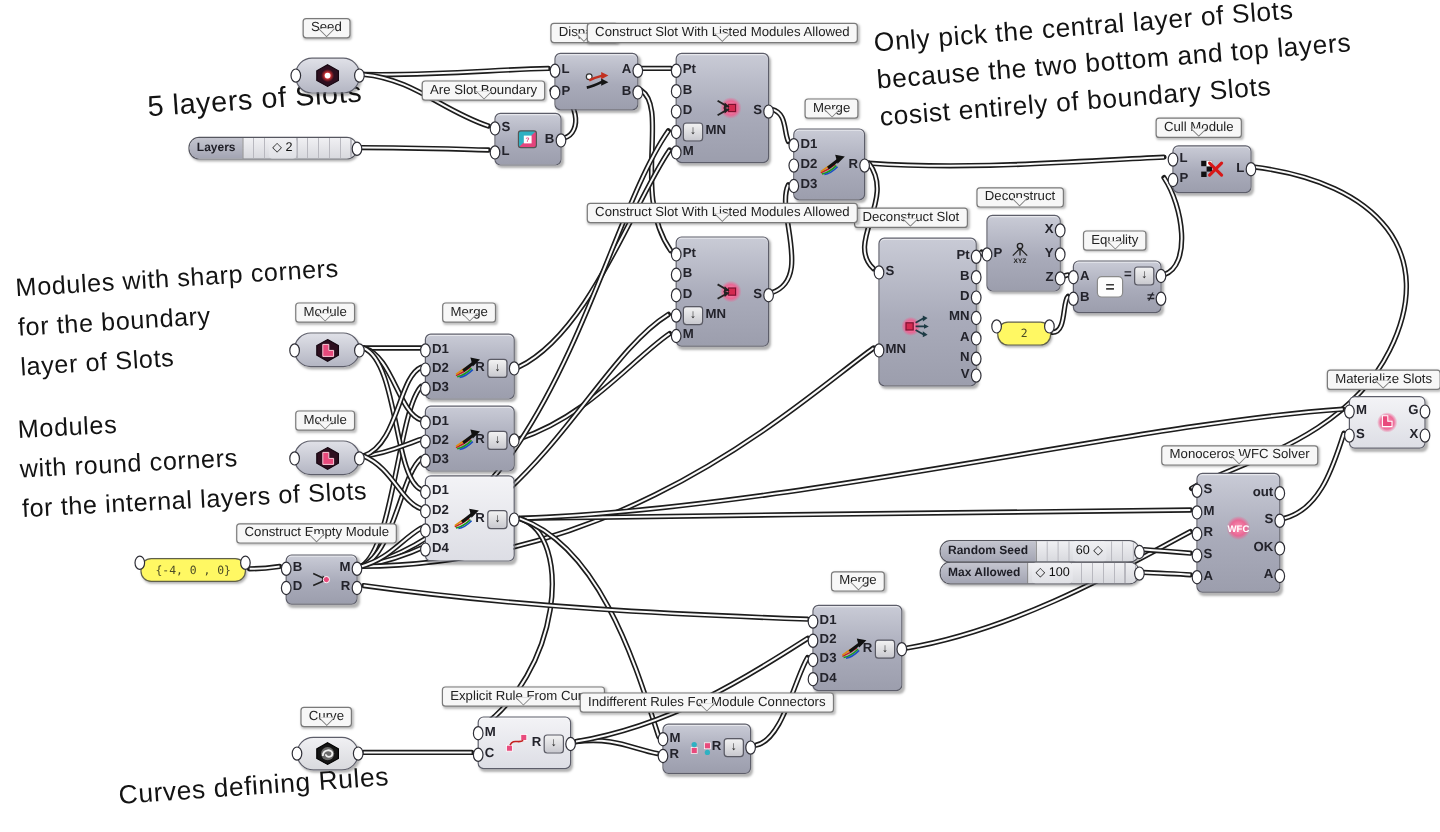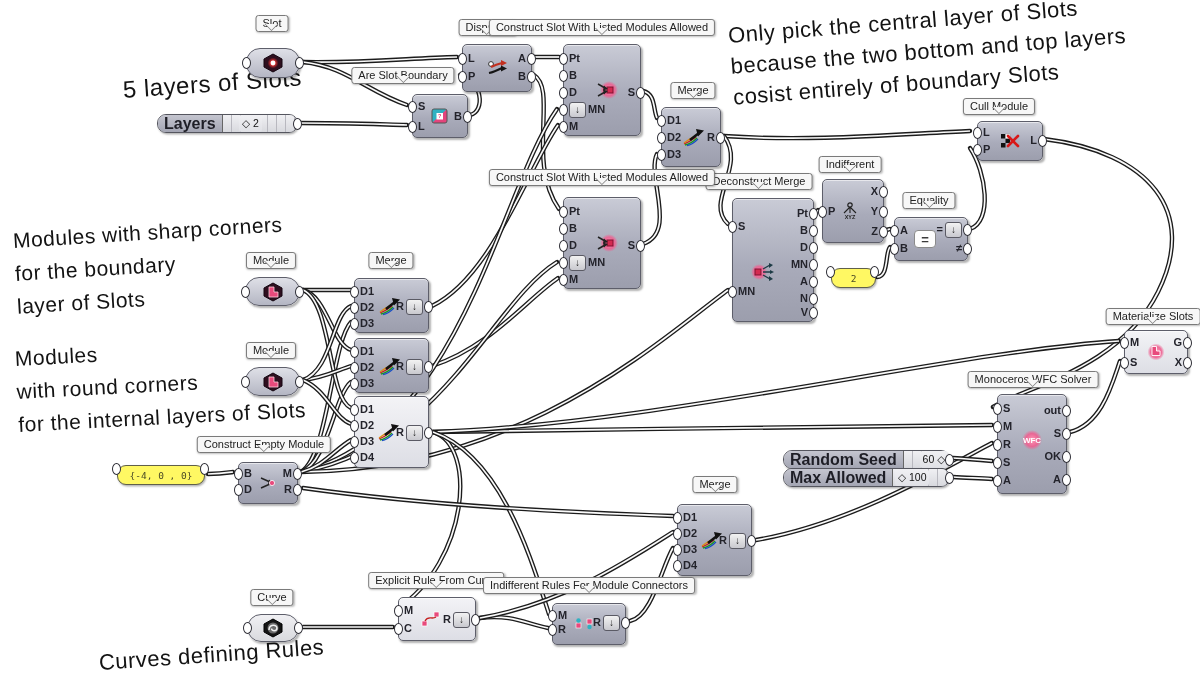--- a/index.html
+++ b/index.html
@@ -32,21 +32,21 @@
   .port.out .nub{right:-10px;}
   .pnub{position:absolute;width:7px;height:10px;border:1.5px solid #2e2e36;background:#fff;border-radius:50%;top:50%;margin-top:-6px;}
   .pnub.l{left:-5px;} .pnub.r{right:-5px;}
   .flat{width:15px;height:14px;border:1px solid #5a5a64;border-radius:3px;
        background:linear-gradient(#f2f2f2,#c9c9cf);display:inline-flex;align-items:center;justify-content:center;
        font-size:10px;color:#222;line-height:12px;}
   .nicon{position:absolute;left:50%;top:50%;transform:translate(-50%,-50%);}
   .slider{position:absolute;z-index:2;display:flex;height:17px;border:1.5px solid #55565f;border-radius:9px;
        box-shadow:1px 1.5px 2px rgba(0,0,0,.3);overflow:visible;background:linear-gradient(#f0f0f3,#d8d9de);}
   .slider .slabel{background:linear-gradient(#c4c5cf,#a3a5b3);border-right:1px solid #666;
-       padding:0 6px;font-weight:bold;font-size:16px;line-height:17px;color:#1e1e26;
+       padding:0 6px;font-weight:bold;font-size:10px;line-height:17px;color:#1e1e26;
        border-radius:8px 0 0 8px;white-space:nowrap;text-align:right;}
   .slider .strack{flex:1;position:relative;border-radius:0 8px 8px 0;
        background:repeating-linear-gradient(90deg,transparent 0 8px,#b8b8bf 8px 9px),linear-gradient(#f0f0f3,#d8d9de);
        background-blend-mode:normal;}
   .slider .sval{position:absolute;top:0;font-size:10.5px;line-height:17px;color:#111;background:linear-gradient(#f0f0f3,#e0e1e6);padding:0 3px;border-radius:3px;white-space:nowrap;}
   .panel{position:absolute;z-index:2;background:#fff863;border:1.5px solid #60604a;border-radius:9px;
        display:flex;align-items:center;justify-content:center;font-family:"DejaVu Sans Mono",monospace;
        font-size:9.5px;color:#4a4a26;box-shadow:1px 1.5px 2px rgba(0,0,0,.3);}
 </style>
 </head>
@@ -171,28 +171,28 @@
   <div>for the boundary</div>
   <div>layer of Slots</div>
 </div>
 <div class="note" style="left:14px;top:342px;font-size:21px;line-height:33px;transform:rotate(-3deg);transform-origin:left top;">
   <div>Modules</div>
   <div>with round corners</div>
   <div>for the internal layers of Slots</div>
 </div>
 <div class="note" style="left:98px;top:650px;font-size:22px;transform:rotate(-4deg);transform-origin:left top;">Curves defining Rules</div>
 
-<div class="tag" style="left:272px;top:15px;">Slot</div>
+<div class="tag" style="left:272px;top:15px;">Seed</div>
 <div class="tag" style="left:403px;top:67px;">Are Slot Boundary</div>
 <div class="tag" style="left:487px;top:19px;">Dispatch</div>
 <div class="tag" style="left:602px;top:19px;">Construct Slot With Listed Modules Allowed</div>
 <div class="tag" style="left:693px;top:82px;">Merge</div>
 <div class="tag" style="left:999px;top:98px;">Cull Module</div>
-<div class="tag" style="left:850px;top:156px;">Indifferent</div>
-<div class="tag" style="left:759px;top:173px;">Deconstruct Merge</div>
+<div class="tag" style="left:850px;top:156px;">Deconstruct</div>
+<div class="tag" style="left:759px;top:173px;">Deconstruct Slot</div>
 <div class="tag" style="left:929px;top:192px;">Equality</div>
 <div class="tag" style="left:602px;top:169px;">Construct Slot With Listed Modules Allowed</div>
 <div class="tag" style="left:271px;top:252px;">Module</div>
 <div class="tag" style="left:391px;top:252px;">Merge</div>
 <div class="tag" style="left:271px;top:342px;">Module</div>
 <div class="tag" style="left:264px;top:436px;">Construct Empty Module</div>
 <div class="tag" style="left:1033px;top:371px;">Monoceros WFC Solver</div>
 <div class="tag" style="left:1153px;top:308px;">Materialize Slots</div>
 <div class="tag" style="left:715px;top:476px;">Merge</div>
 <div class="tag" style="left:436px;top:572px;">Explicit Rule From Curve</div>

